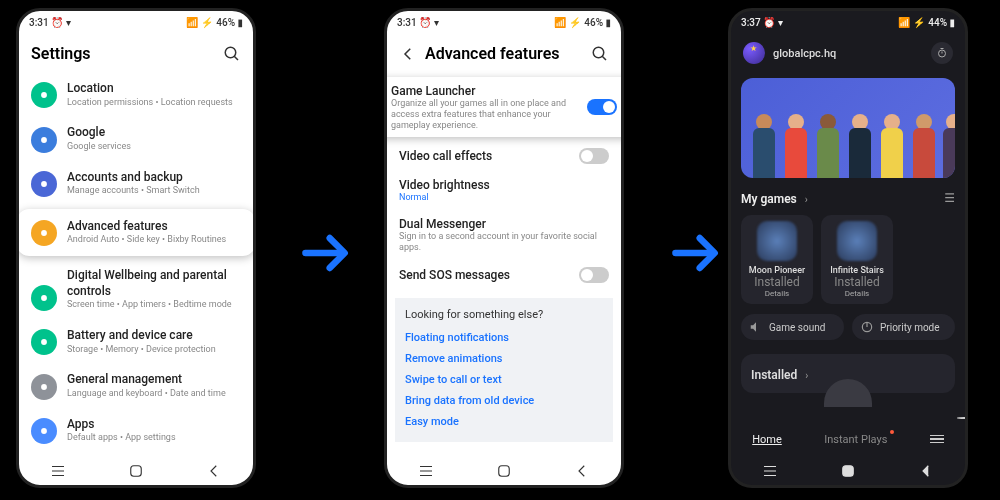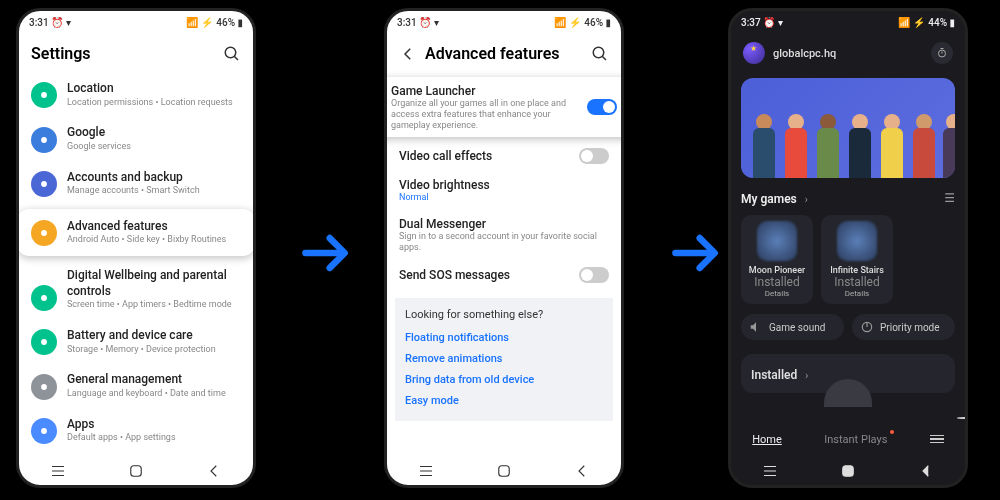--- a/index.html
+++ b/index.html
@@ -250,20 +250,21 @@
           <div class="feature-title">Send SOS messages</div>
         </div>
         <div class="toggle "></div>
       </div>
     </div>
   <div class="extra-box">
     <div class="extra-title">Looking for something else?</div>
     <div id="p2extras">
         <a class="extra-link">Floating notifications</a>
         <a class="extra-link">Remove animations</a>
+        <a class="extra-link">Swipe to call or text</a>
         <a class="extra-link">Bring data from old device</a>
         <a class="extra-link">Easy mode</a>
       </div>
   </div>
   <div class="nav">
     <span class="nav-btn"><svg viewBox="0 0 24 24" stroke="#333" fill="none" stroke-width="1.5">
           <line x1="4" y1="6" x2="20" y2="6"></line>
           <line x1="4" y1="12" x2="20" y2="12"></line>
           <line x1="4" y1="18" x2="20" y2="18"></line>
         </svg></span>

